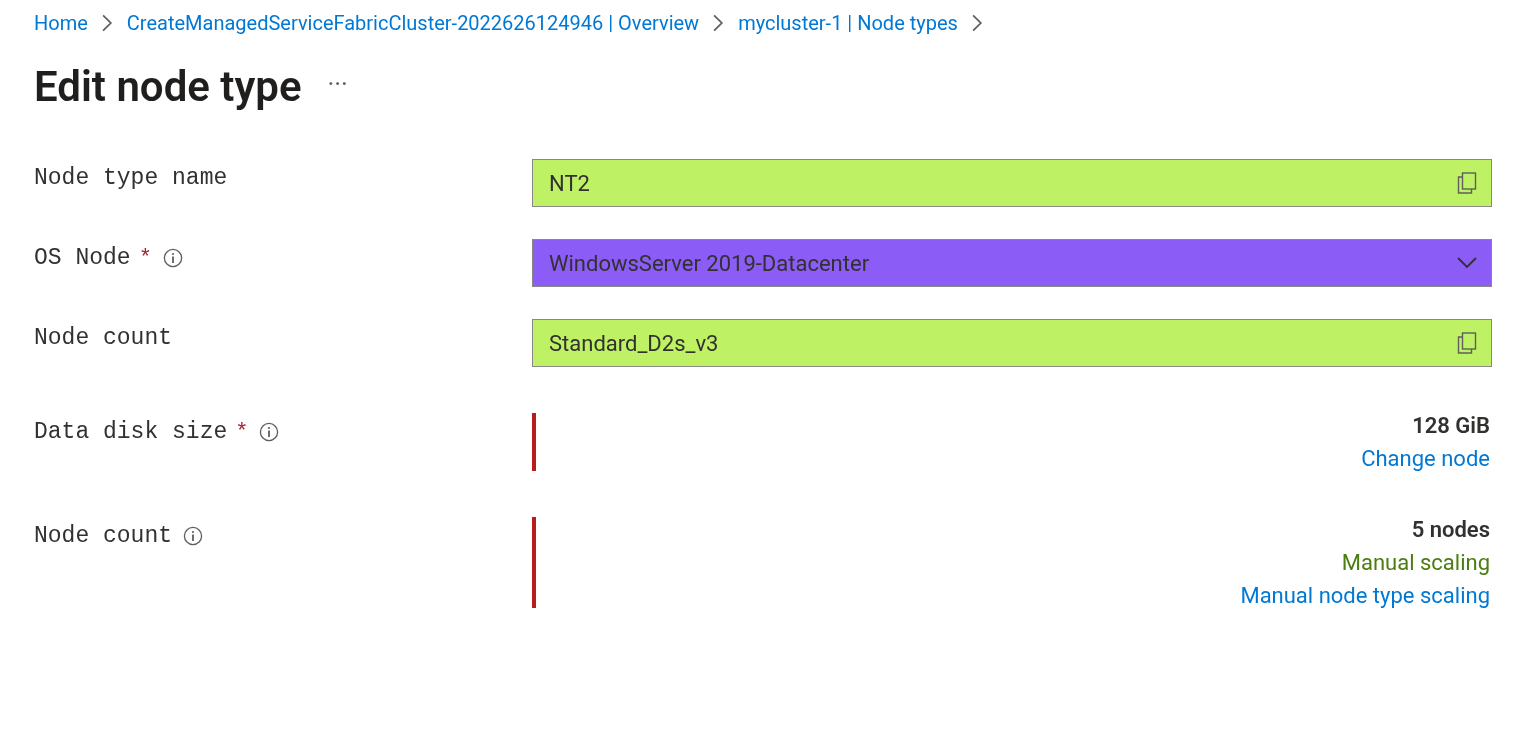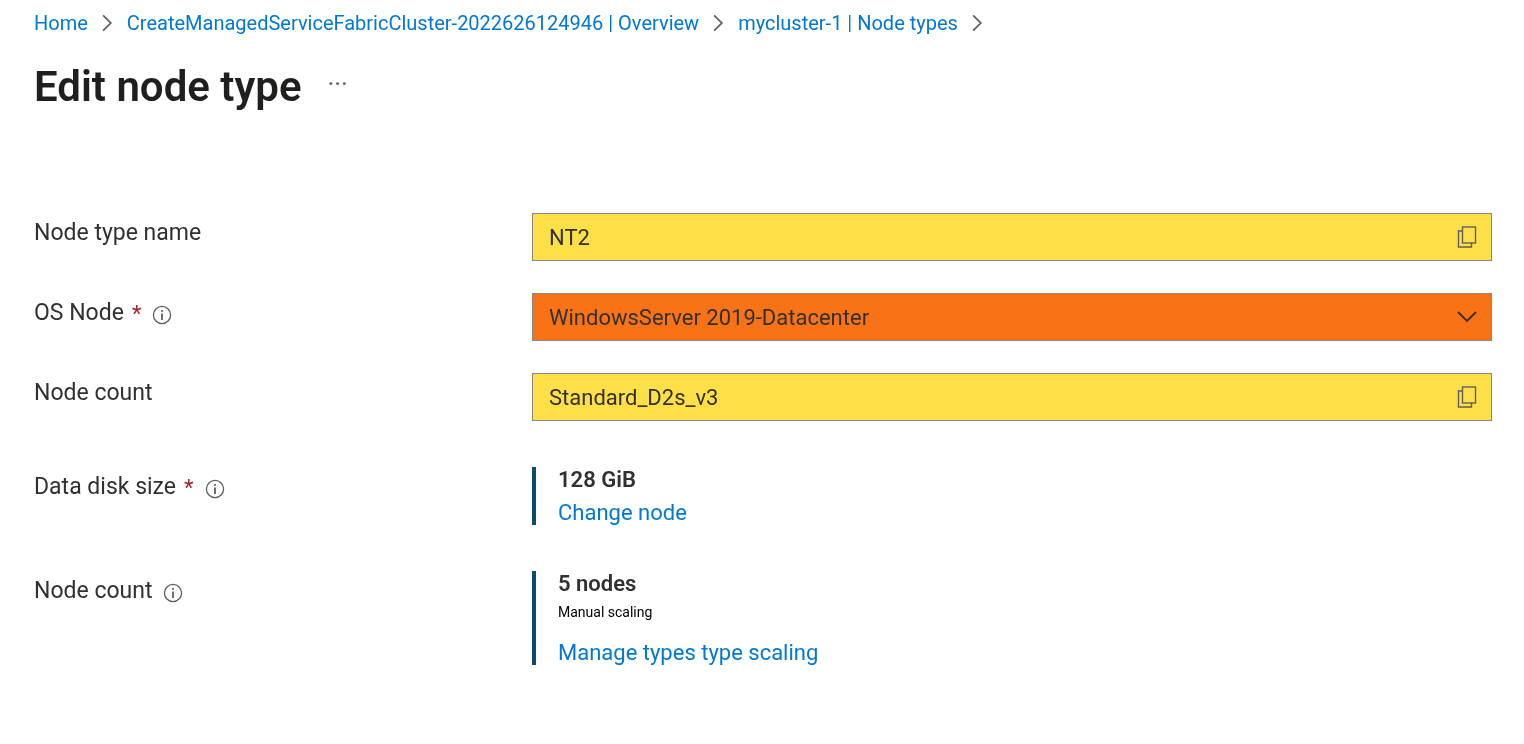--- a/index.html
+++ b/index.html
@@ -24,46 +24,47 @@
     .crumb-link { color: #0078d4; text-decoration: none; cursor: pointer; }
     .crumb-sep {
       margin: 0 14px;
       color: #605e5c;
       display: inline-flex;
       align-items: center;
     }
     .crumb-sep svg { display: block; }
 
     
-    .title-row { display: flex; align-items: center; gap: 26px; margin-bottom: 102px; }
+    .title-row { display: flex; align-items: center; gap: 26px; margin-bottom: 48px; }
     .page-title { font-size: 42px; font-weight: 600; color: #201f1e; }
     .title-more {
       color: #605e5c;
       font-size: 26px;
       letter-spacing: 0px;
       cursor: pointer;
       line-height: 1;
       padding-bottom: 6px;
     }
 
     
     .form-row {
       display: flex;
       align-items: flex-start;
       margin-bottom: 32px;
     }
     .label-col {
       width: 498px;
       flex-shrink: 0;
       display: flex;
-      align-items: flex-end;
+      align-items: center;
       gap: 10px;
       padding-top: 6px;
       font-size: 23px;
       color: #323130;
+      font-family: Liberation Mono, monospace;
     }
     .label-text { white-space: nowrap; }
     .req { color: #a4262c; font-size: 22px; margin-left: -2px; }
     .info-icon {
       display: inline-flex;
       align-items: center;
       justify-content: center;
       width: 22px;
       height: 22px;
       color: #605e5c;
@@ -74,21 +75,21 @@
     .field-col {
       flex: 1;
       min-width: 0;
     }
 
     
     .ro-field {
       display: flex;
       align-items: stretch;
       border: 1px solid #8a8886;
-      background: #fde047;
+      background: #bef264;
       height: 48px;
       width: 960px;
     }
     .ro-field .ro-text {
       flex: 1;
       padding: 0 16px;
       font-size: 22px;
       color: #323130;
       display: flex;
       align-items: center;
@@ -101,21 +102,21 @@
       cursor: pointer;
       color: #605e5c;
     }
     .ro-field .copy-btn svg { display: block; }
 
     
     .select-field {
       display: flex;
       align-items: center;
       border: 1px solid #8a8886;
-      background: #f97316;
+      background: #8b5cf6;
       height: 48px;
       width: 960px;
       cursor: pointer;
     }
     .select-field .sel-text {
       flex: 1;
       padding: 0 16px;
       font-size: 22px;
       color: #323130;
     }
@@ -123,33 +124,34 @@
       width: 48px;
       display: flex;
       align-items: center;
       justify-content: center;
       color: #323130;
     }
     .select-field .chevron svg { display: block; }
 
     
     .info-block {
-      border-left: 4px solid #0c4a6e;
+      border-left: 4px solid #b91c1c;
       padding: 0 0 0 22px;
+      text-align: right;
     }
     .info-value {
       font-size: 22px;
       font-weight: 600;
       color: #323130;
       margin-bottom: 8px;
     }
     .info-sub {
-      font-size: 14px;
-      color: #000000;
-      margin-bottom: 20px;
+      font-size: 22px;
+      color: #4d7c0f;
+      margin-bottom: 8px;
     }
     .info-link {
       font-size: 22px;
       color: #0078d4;
       cursor: pointer;
       display: inline-block;
     }
 
     .row-gap-lg { margin-bottom: 46px; }
   </style>
@@ -270,18 +272,18 @@
           <circle cx="10" cy="10" r="8.6" fill="none" stroke="#605e5c" stroke-width="1.3"></circle>
           <circle cx="10" cy="6" r="1.1" fill="#605e5c"></circle>
           <rect x="9.1" y="8.5" width="1.8" height="6.5" fill="#605e5c"></rect>
         </svg>
       </span>
     </div>
     <div class="field-col">
       <div class="info-block">
         <div class="info-value">5 nodes</div>
         <div class="info-sub">Manual scaling</div>
-        <a class="info-link">Manage types type scaling</a>
+        <a class="info-link">Manual node type scaling</a>
       </div>
     </div>
   </div>
 
 </div>
 
 </body></html>

